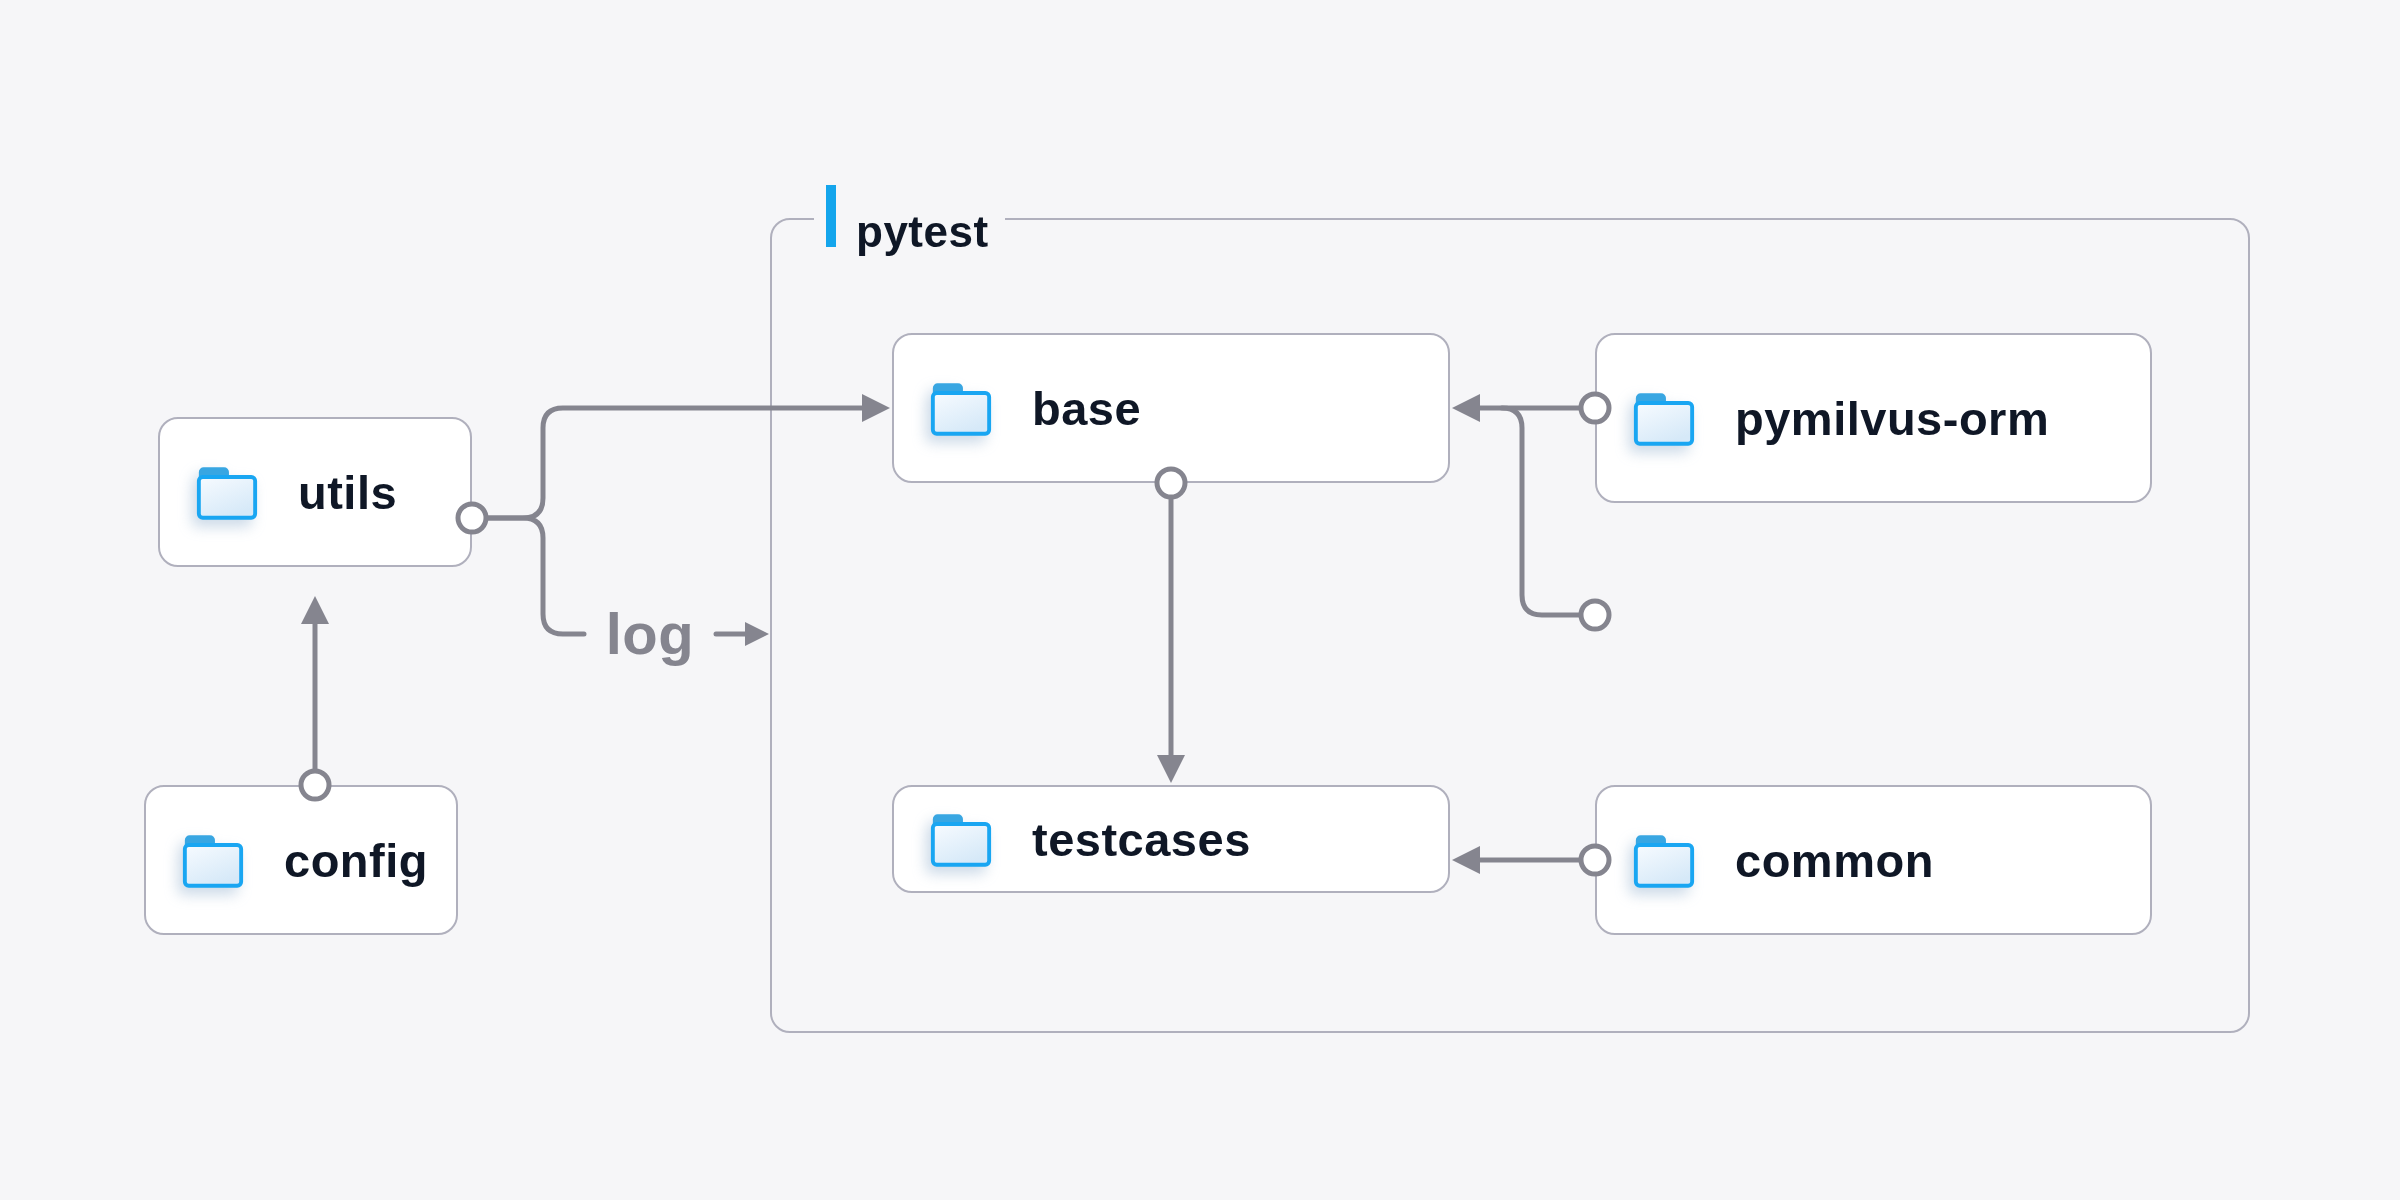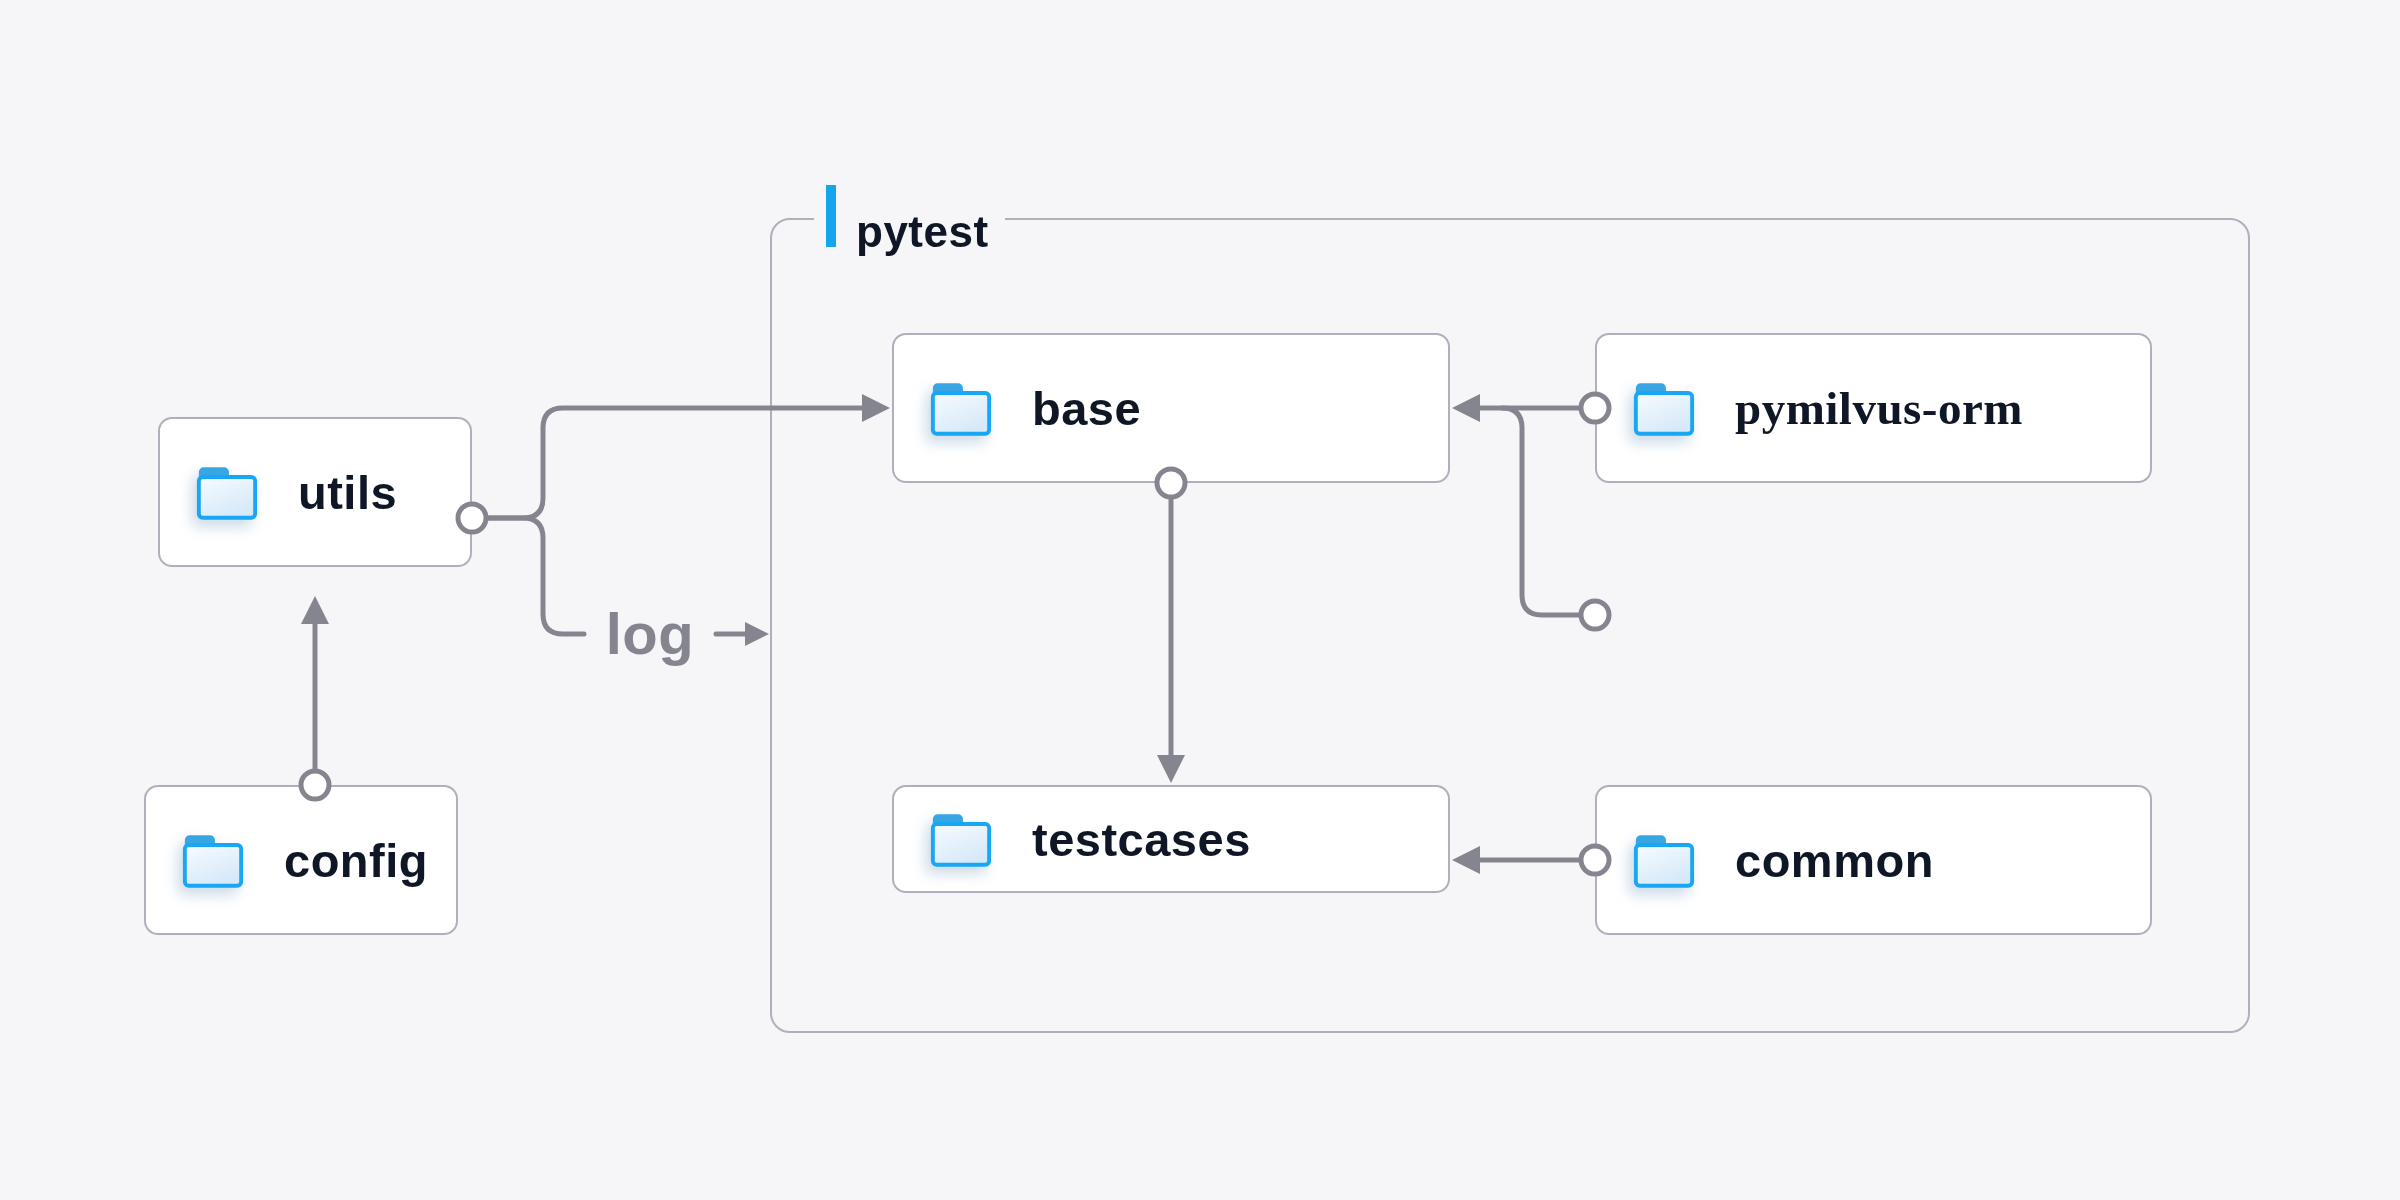--- a/index.html
+++ b/index.html
@@ -44,21 +44,21 @@
     font-weight: bold;
     letter-spacing: 0.5px;
     color: #0F1726;
     margin-top: 31px;
   }
   
   .node {
     position: absolute;
     background: #FFFFFF;
     border: 2px solid #B0B0BD;
-    border-radius: 14px;
+    border-radius: 20px;
     display: flex;
     align-items: center;
     padding-left: 34px;
     gap: 38px;
     box-sizing: border-box;
     z-index: 2;
   }
   .node .node-label {
     font-size: 47px;
     font-weight: bold;
@@ -69,21 +69,21 @@
   .folder {
     width: 66px; height: 57px;
     flex: 0 0 auto;
     filter: drop-shadow(-5px 7px 7px rgba(110, 150, 190, 0.35));
   }
   
   .n-utils     { left: 158px;  top: 417px; width: 314px; height: 150px; }
   .n-config    { left: 144px;  top: 785px; width: 314px; height: 150px; }
   .n-base      { left: 892px;  top: 333px; width: 558px; height: 150px; }
   .n-testcases { left: 892px;  top: 785px; width: 558px; height: 108px; }
-  .n-pymilvus  { left: 1595px; top: 333px; width: 557px; height: 150px; font-family: Liberation Serif, serif; }
+  .n-pymilvus  { left: 1595px; top: 333px; width: 557px; height: 170px; }
   .n-check     { left: 1595px; top: 540px; width: 557px; height: 150px; }
   .n-common    { left: 1595px; top: 785px; width: 557px; height: 150px; }
   
   .edges {
     position: absolute;
     left: 0; top: 0;
     z-index: 3;
     pointer-events: none;
   }
   .edge-line {

